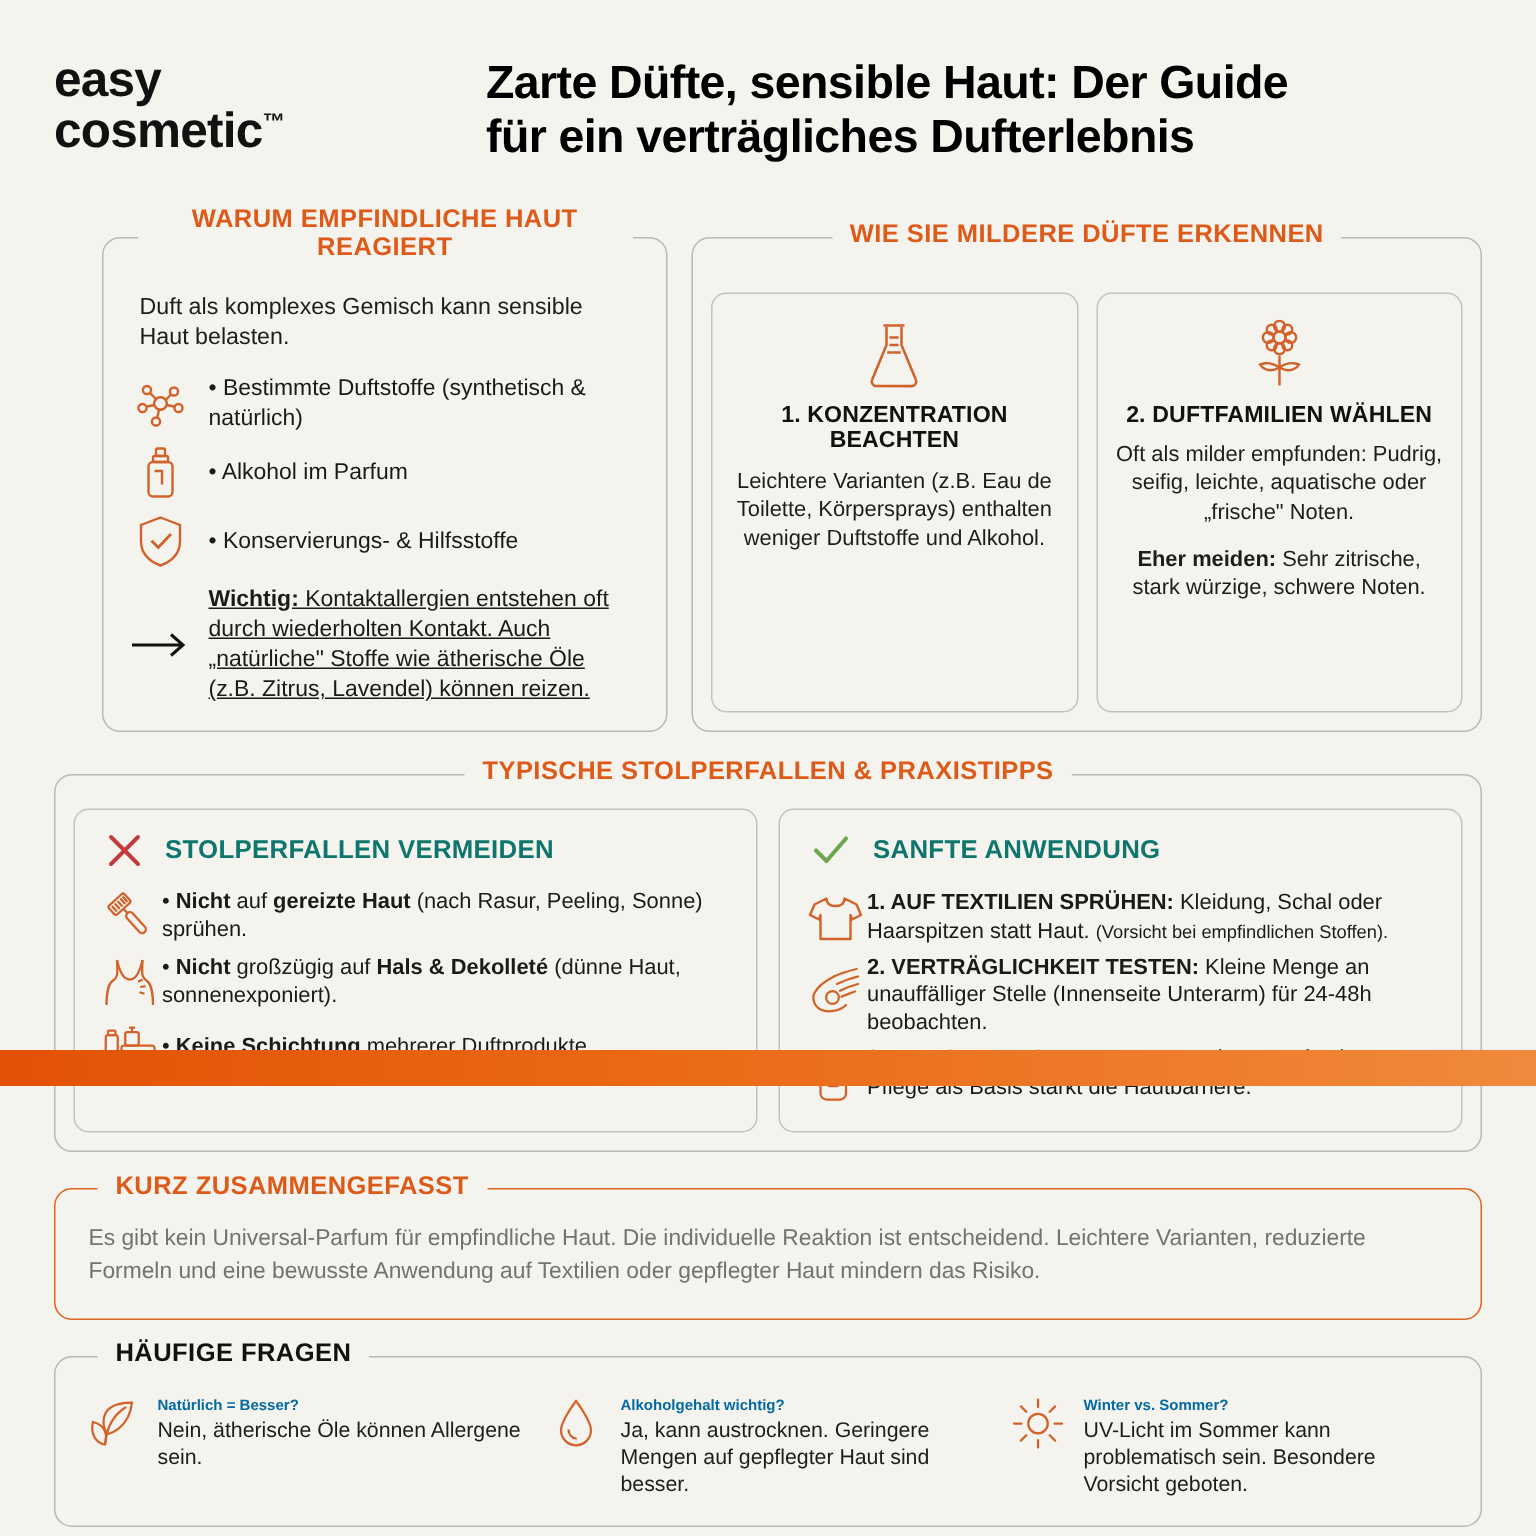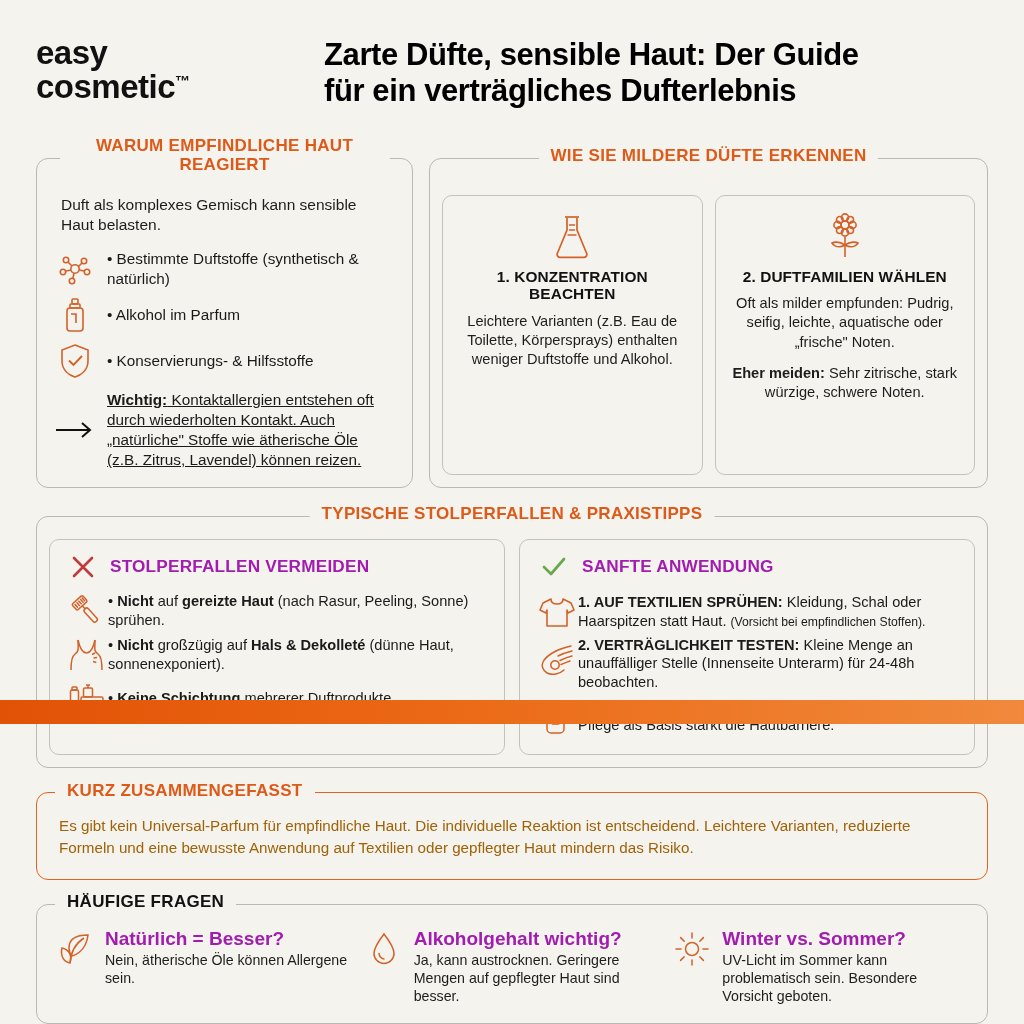--- a/index.html
+++ b/index.html
@@ -23,28 +23,28 @@
 
   
   .panel { position: relative; border: 1.4px solid #b9b8b2; border-radius: 12px; background: transparent; }
   .panel.orange { border-color: #e0641f; }
   .panel-legend {
     position: absolute; top: -0.72em; background: #f4f3ee;
     padding: 0 12px; font-weight: 800; letter-spacing: 0.3px;
     color: #de5a19; font-size: 17px; white-space: nowrap;
   }
   .panel-legend.center { left: 50%; transform: translateX(-50%); }
-  .panel-legend.left { left: 18px; }
+  .panel-legend.left { left: 28px; }
   .panel-legend.black { color: #111; }
   
   .panel-legend.two-line { white-space: normal; text-align: center; line-height: 1.12; top: -1.35em; width: 330px;}
 
   
   .toprow { display: flex; gap: 16px; padding: 0 36px; margin-top: 48px; align-items: stretch; }
-  .panel-left { width: 377px; flex: 0 0 377px; padding: 36px 27px 16px 16px; }
+  .panel-left { width: 377px; flex: 0 0 377px; padding: 36px 27px 16px 16px; margin-left: 32px; }
   .panel-right { flex: 1; padding: 36px 12px 12px 12px; }
 
   .intro { font-size: 15.5px; line-height: 1.33; color: #1d1d1d; padding: 0 6px 10px 8px; }
 
   .cause-list { display: flex; flex-direction: column; gap: 0px; }
   .cause-row { display: flex; align-items: center; gap: 10px; padding: 3px 0; }
   .cause-row .ic { flex: 0 0 44px; height: 40px; display:flex; align-items:center; justify-content:center; }
   .cause-row .tx { font-size: 15.3px; line-height: 1.3; }
   .bullet::before { content: "• "; }
 
@@ -63,41 +63,41 @@
   .card-body { font-size: 14.6px; line-height: 1.32; text-align: center; color: #1d1d1d; }
   .card-body + .card-body { margin-top: 12px; }
   .card-body b { font-weight: 700; }
 
   
   .midrow { padding: 0 36px; margin-top: 28px; }
   .midpanel { padding: 22px 12px 12px; }
   .midcards { display: flex; gap: 14px; }
   .midcard { flex: 1 1 0; border: 1.3px solid #c3c2bc; border-radius: 10px; padding: 14px 16px 16px; }
   .midhead { display: flex; align-items: center; gap: 14px; margin-bottom: 10px; padding-left: 4px; }
-  .midhead .htxt { font-weight: 800; font-size: 17.2px; letter-spacing: 0.2px; color: #a21caf; }
+  .midhead .htxt { font-weight: 800; font-size: 17.2px; letter-spacing: 0.2px; color: #0f766e; }
   .mlist { display: flex; flex-direction: column; gap: 2px; }
   .mrow { display: flex; align-items: center; }
   .mrow .ic { flex: 0 0 42px; height: 42px; display:flex; align-items:center; justify-content:center; }
   .mrow .tx { font-size: 14.6px; line-height: 1.3; }
   .mrow.top .ic { align-self: flex-start; margin-top: 2px;}
   .mrow .tx b { font-weight: 700; }
   .small { font-size: 12.2px; }
 
   
   .sumrow { padding: 0 36px; margin-top: 24px; }
   .sumpanel { padding: 22px 22px 20px; }
-  .sumtext { font-size: 15.2px; line-height: 1.42; color: #a16207; }
+  .sumtext { font-size: 15.2px; line-height: 1.42; color: #737373; }
 
   
   .faqrow { padding: 0 36px; margin-top: 24px; }
   .faqpanel { padding: 22px 18px 18px; }
   .faqgrid { display: flex; gap: 12px; }
   .faqitem { flex: 1 1 0; display: flex; gap: 10px; align-items: flex-start; }
   .faqitem .ic { flex: 0 0 40px; height: 40px; display:flex; align-items:center; justify-content:center; margin-top:2px;}
-  .faq-q { font-weight: 700; font-size: 19px; line-height: 1.28; color:#a21caf; }
+  .faq-q { font-weight: 700; font-size: 10px; line-height: 1.28; color:#0369a1; }
   .faq-a { font-size: 14.2px; line-height: 1.28; color: #1d1d1d; }
 
   
   .footbar { position: absolute; left: 0; bottom: 0; width: 1024px; height: 24px;
              background: linear-gradient(90deg, #e25206 0%, #eb6a17 45%, #f08a3c 100%); }
 
   svg { display: block; }
 </style>
 </head>
 <body>

